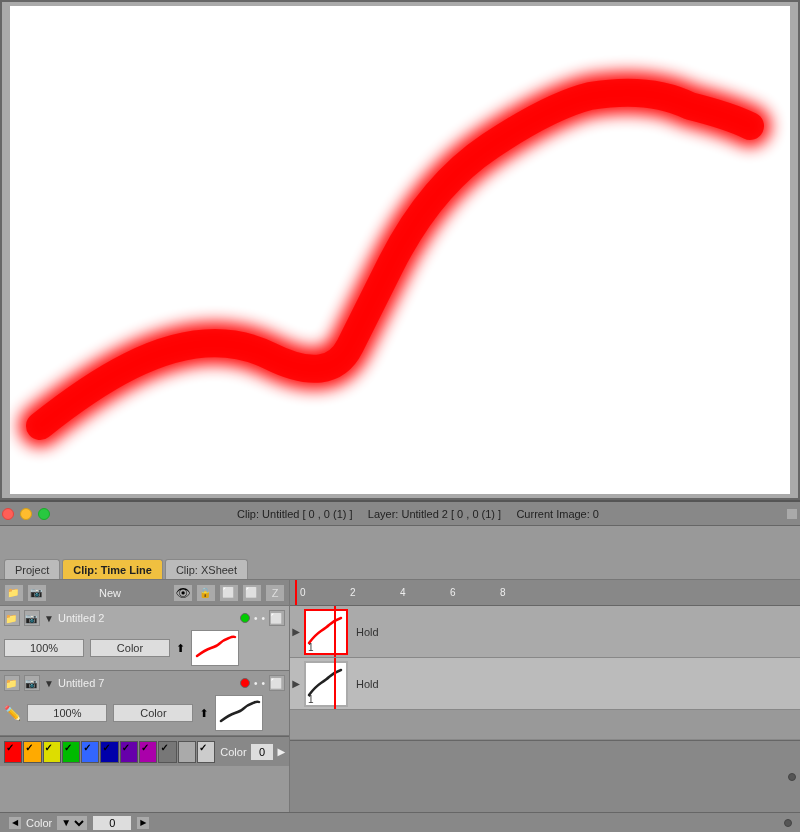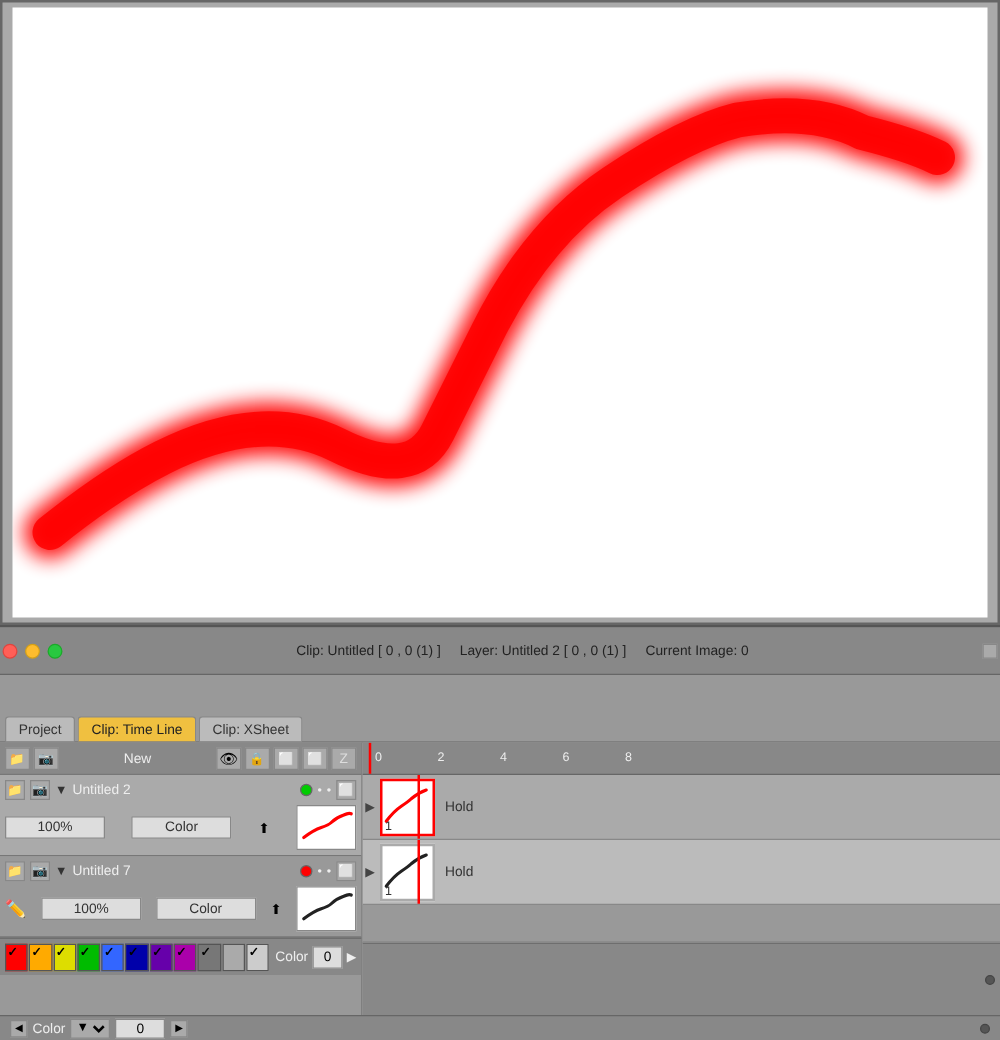--- a/index.html
+++ b/index.html
@@ -45,21 +45,21 @@
       width: 800px;
       height: 332px;
       background: #999;
       border-top: 2px solid #555;
       display: flex;
       flex-direction: column;
     }
 
     
     #title-bar {
-      height: 38px;
+      height: 24px;
       background: #888;
       display: flex;
       align-items: center;
       padding: 0 2px;
       gap: 6px;
       border-bottom: 1px solid #666;
     }
 
     .traffic-light {
       width: 12px;
@@ -107,21 +107,21 @@
       cursor: pointer;
       display: flex;
       align-items: center;
       font-size: 11px;
       color: #333;
     }
 
     .tab.active {
       background: #f0c040;
       color: #222;
-      font-weight: normal;
+      font-weight: bold;
     }
 
     
     #main-content {
       display: flex;
       flex: 1;
       overflow: hidden;
     }
 
     
@@ -236,21 +236,20 @@
 
     .thumbnail-box svg {
       width: 44px;
       height: 32px;
     }
 
     .layer-row2 {
       display: flex;
       align-items: center;
       gap: 6px;
-      justify-content: space-between;
     }
 
     .pencil-icon {
       font-size: 14px;
       color: #4488ff;
     }
 
     
     .layer1 { background: #aaa; }
 

